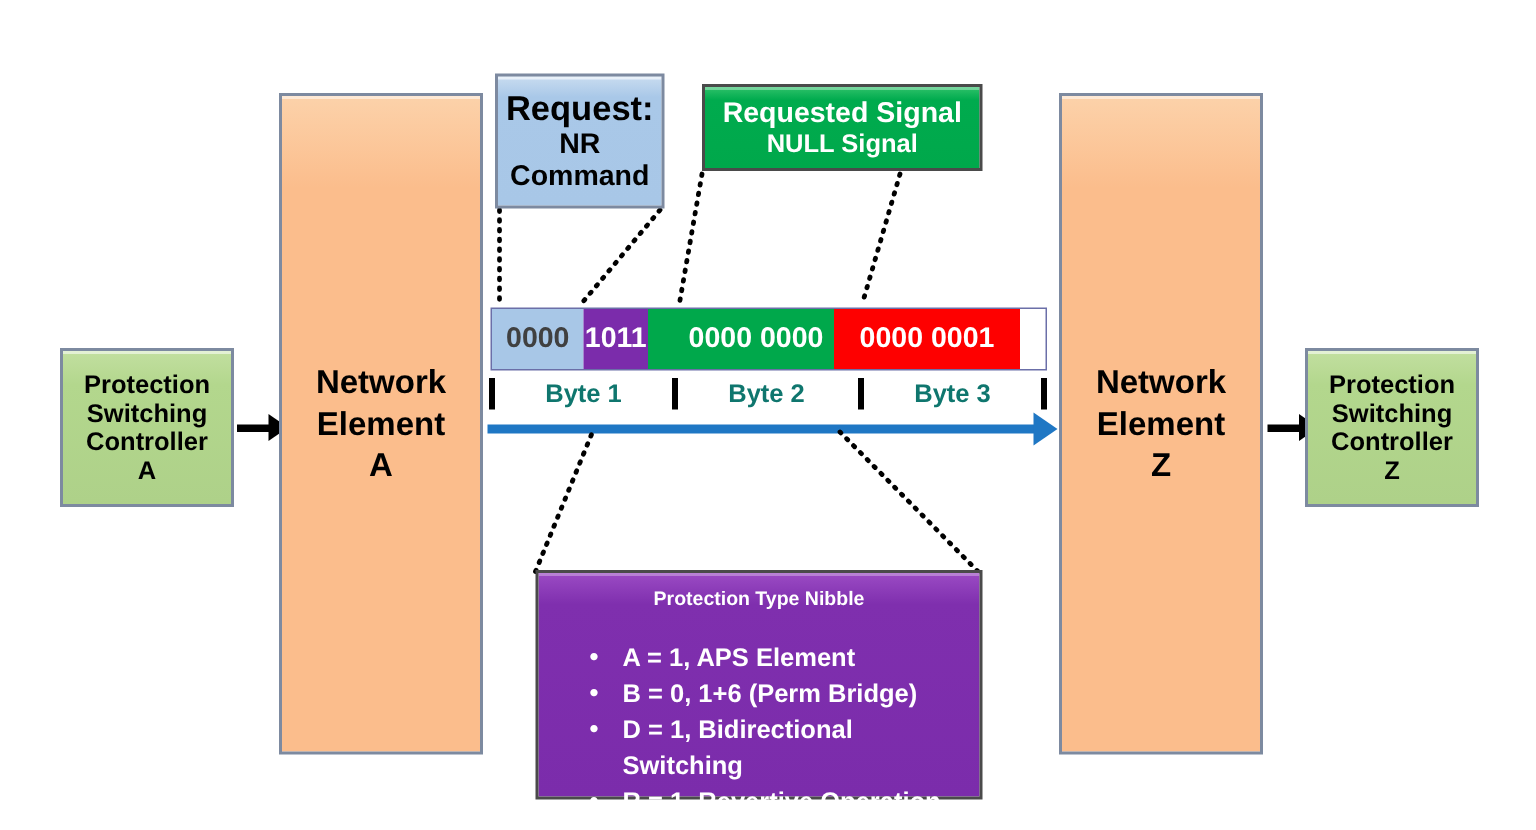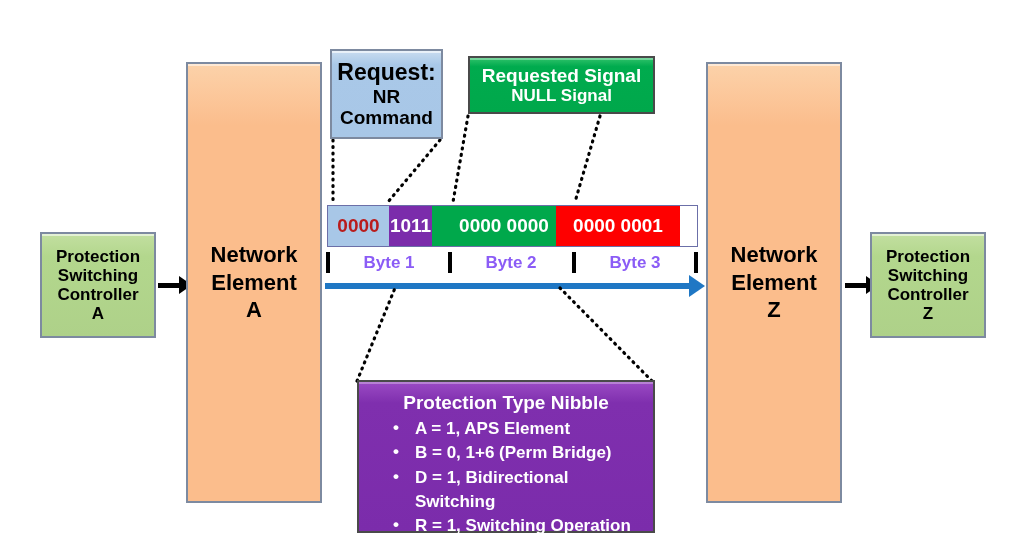--- a/index.html
+++ b/index.html
@@ -73,23 +73,23 @@
   .callout-purple {
     background: linear-gradient(180deg,#9b4bc4 0%, #7f2fae 14%, #7b2cab 100%);
     border: 2px solid #4a4a4a;
     color: #ffffff;
     justify-content: flex-start;
     align-items: stretch;
     padding: 10px 0 0 0;
     box-shadow: inset 0 2px 0 rgba(255,255,255,.3);
   }
   .callout-purple .nib-title {
-    font-size: 19px;
+    font-size: 13px;
     text-align: center;
-    margin-bottom: 4px;
+    margin-bottom: 20px;
   }
   .callout-purple ul {
     margin: 0;
     padding: 0 0 0 34px;
     list-style: none;
   }
   .callout-purple li {
     font-size: 17px;
     line-height: 1.42;
     text-align: left;
@@ -112,31 +112,31 @@
     box-sizing: border-box;
   }
   .cell {
     display: flex;
     align-items: center;
     justify-content: center;
     font-weight: bold;
     font-size: 19px;
     box-sizing: border-box;
   }
-  .cell-blue  { background: #a8c7e7; color: #b91c1c; }
+  .cell-blue  { background: #a8c7e7; color: #404040; }
   .cell-purple{ background: #7b2cab; color: #ffffff; }
   .cell-green { background: #00a84b; color: #ffffff; }
   .cell-red   { background: #fe0000; color: #ffffff; }
 
   
   .byte-label {
     position: absolute;
     font-size: 17px;
     font-weight: bold;
-    color: #8b5cf6;
+    color: #0f766e;
     text-align: center;
   }
   .tick {
     position: absolute;
     width: 4px;
     background: #000000;
   }
 
   
   .blue-line {
@@ -253,17 +253,17 @@
     <span class="l1">Requested Signal</span>
     <span class="l2">NULL Signal</span>
   </div>
 
   <div class="box callout-purple" style="left:357px; top:380px; width:298px; height:153px;">
     <div class="nib-title">Protection Type Nibble</div>
     <ul>
       <li>A = 1, APS Element</li>
       <li>B = 0, 1+6 (Perm Bridge)</li>
       <li>D = 1, Bidirectional Switching</li>
-      <li>R = 1, Switching Operation</li>
+      <li>R = 1, Revertive Operation</li>
     </ul>
   </div>
 
 </div>
 
 </body></html>

